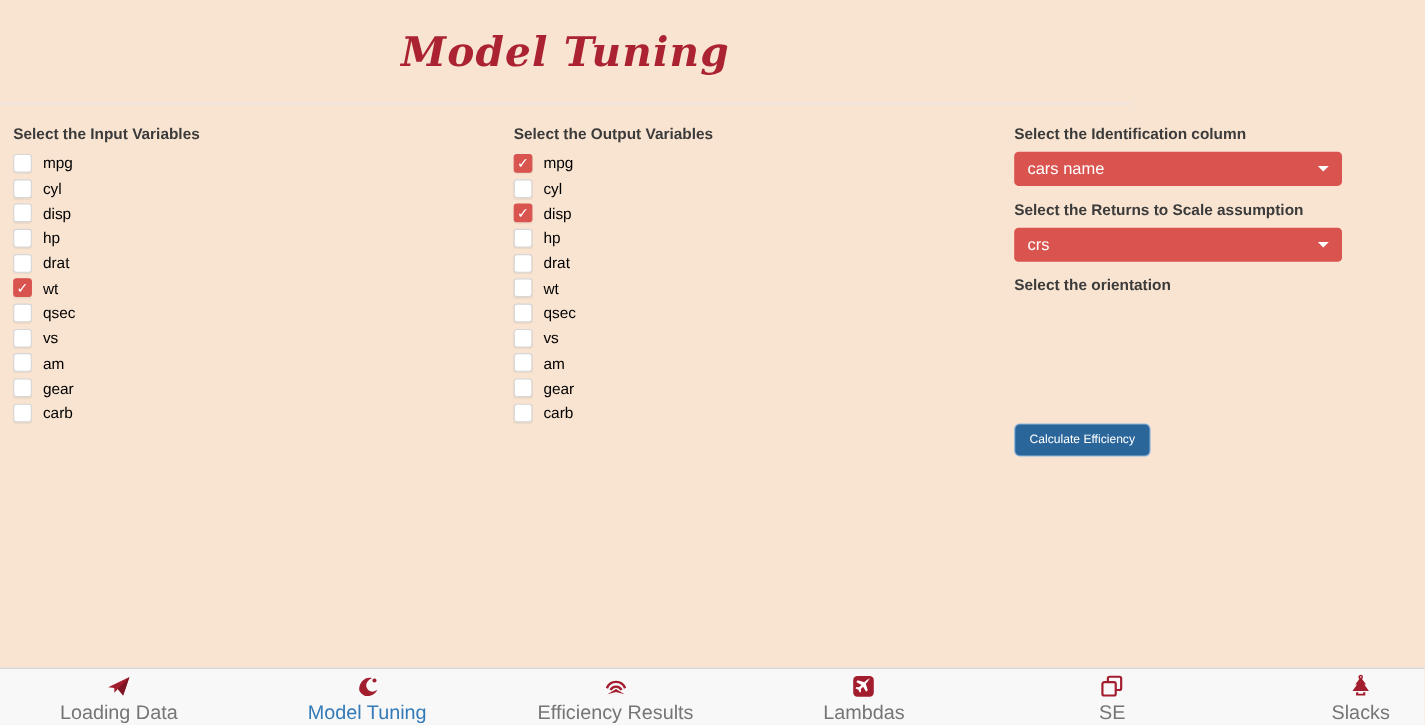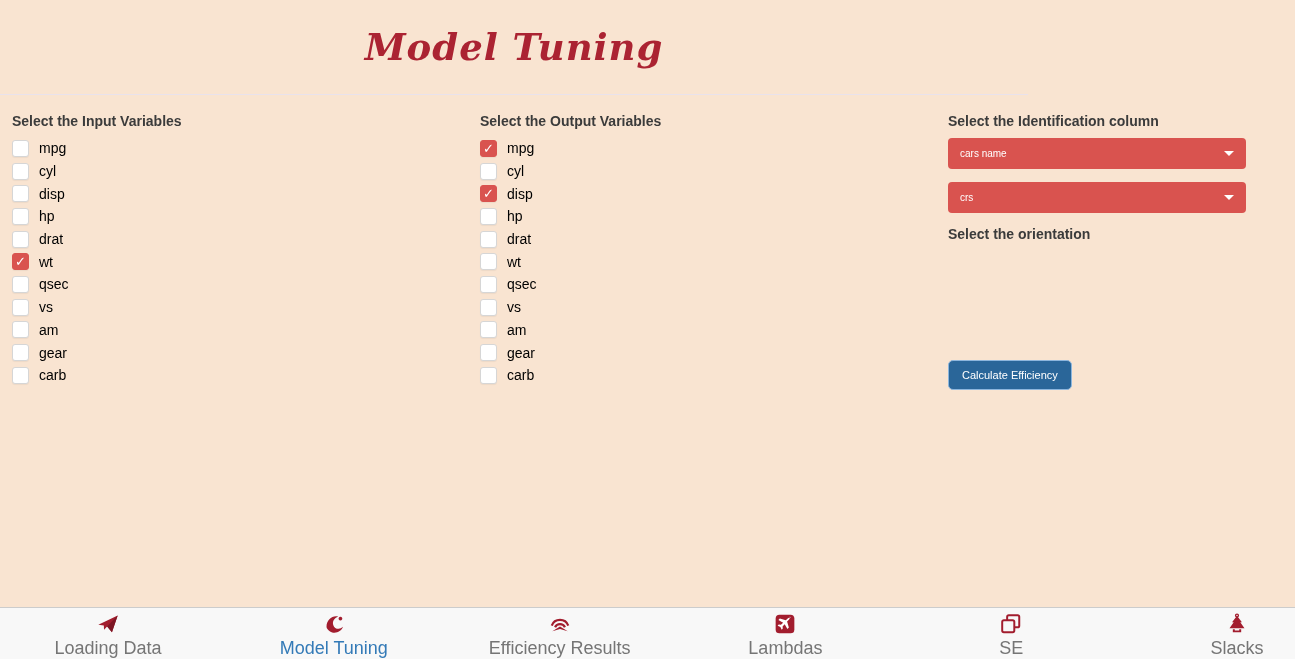--- a/index.html
+++ b/index.html
@@ -25,21 +25,20 @@
     font-size: 37px;
     color: #ab2332;
     letter-spacing: 1px;
   }
 
   
   .main {
     display: grid;
     grid-template-columns: 455px 455px 1fr;
     padding-top: 18px;
-    gap: 13px;
   }
   .col { padding: 0 12px; }
 
   .group-label {
     font-size: 14px;
     font-weight: bold;
     color: #3b3b3b;
     margin-bottom: 8px;
   }
 
@@ -76,21 +75,21 @@
   .ctl-group { margin-bottom: 13px; }
   .ctl-label {
     font-size: 14px; font-weight: bold; color: #3b3b3b;
     margin-bottom: 9px;
   }
   .select {
     width: 298px; height: 31px;
     background: #d9534f;
     border-radius: 4px;
     color: #ffffff;
-    font-size: 10px;
+    font-size: 15px;
     display: flex; align-items: center;
     padding: 0 12px;
     position: relative;
     cursor: pointer;
   }
   .caret {
     position: absolute; right: 12px; top: 13px;
     width: 0; height: 0;
     border-left: 5px solid transparent;
     border-right: 5px solid transparent;
@@ -249,20 +248,21 @@
 
       <div class="ctl-group">
         <div class="ctl-label">Select the Identification column</div>
         <div class="select">
           <span>cars name</span>
           <span class="caret"></span>
         </div>
       </div>
 
       <div class="ctl-group">
+        <div class="ctl-label">Select the Returns to Scale assumption</div>
         <div class="select">
           <span>crs</span>
           <span class="caret"></span>
         </div>
       </div>
 
       <div class="ctl-group">
         <div class="ctl-label">Select the orientation</div>
       </div>
 

